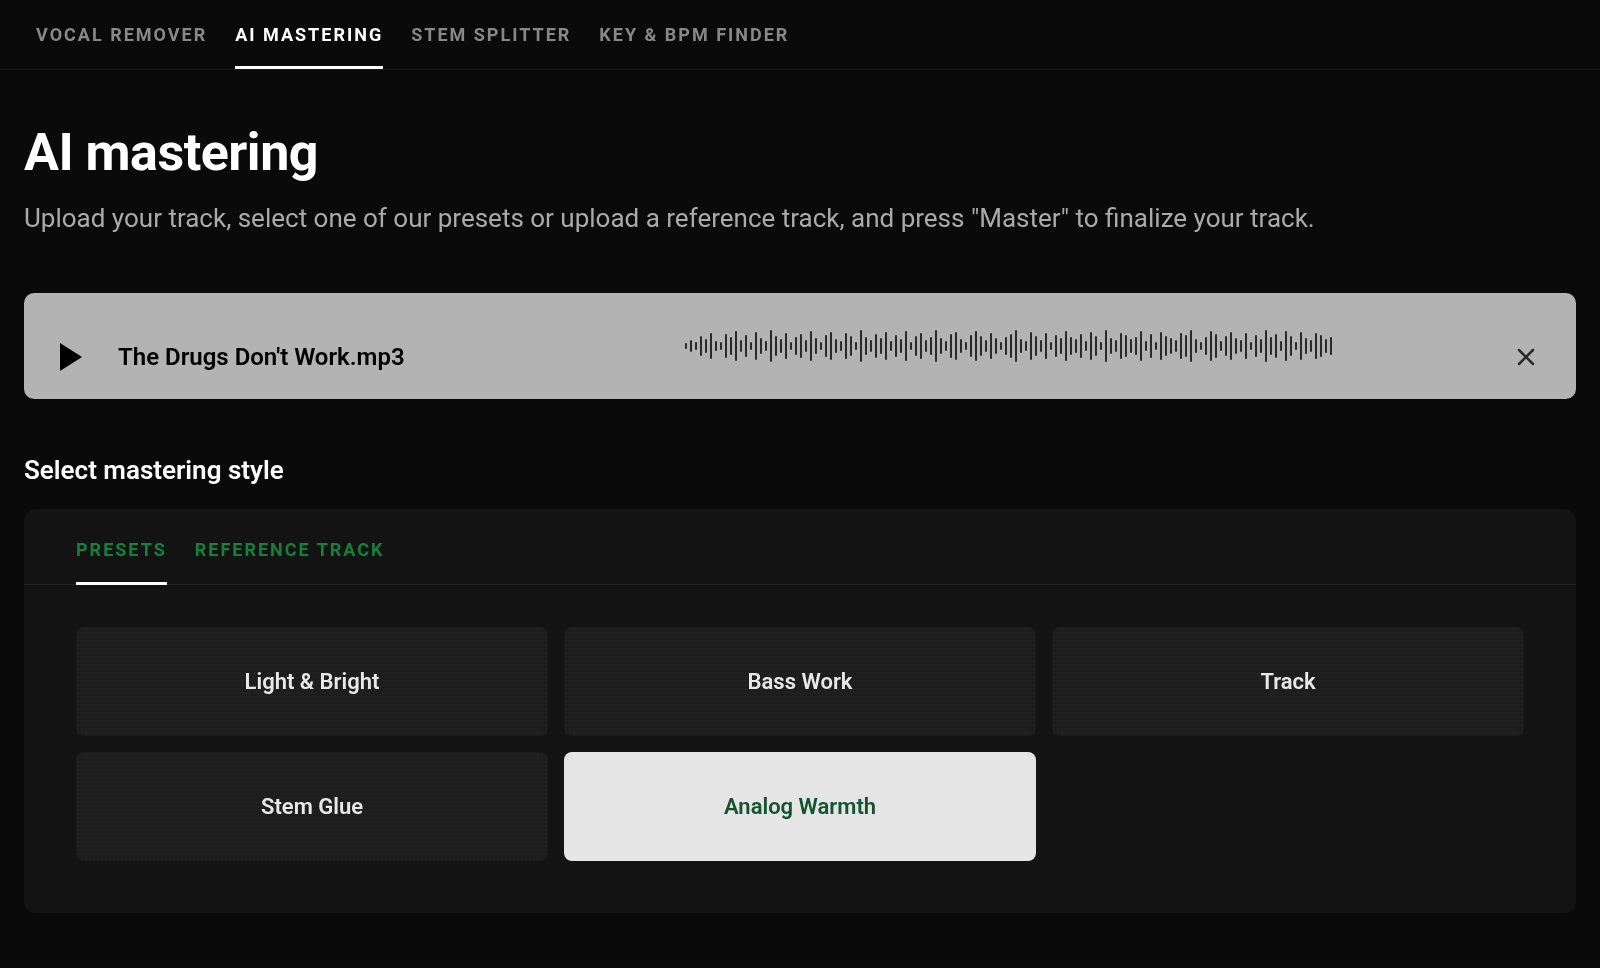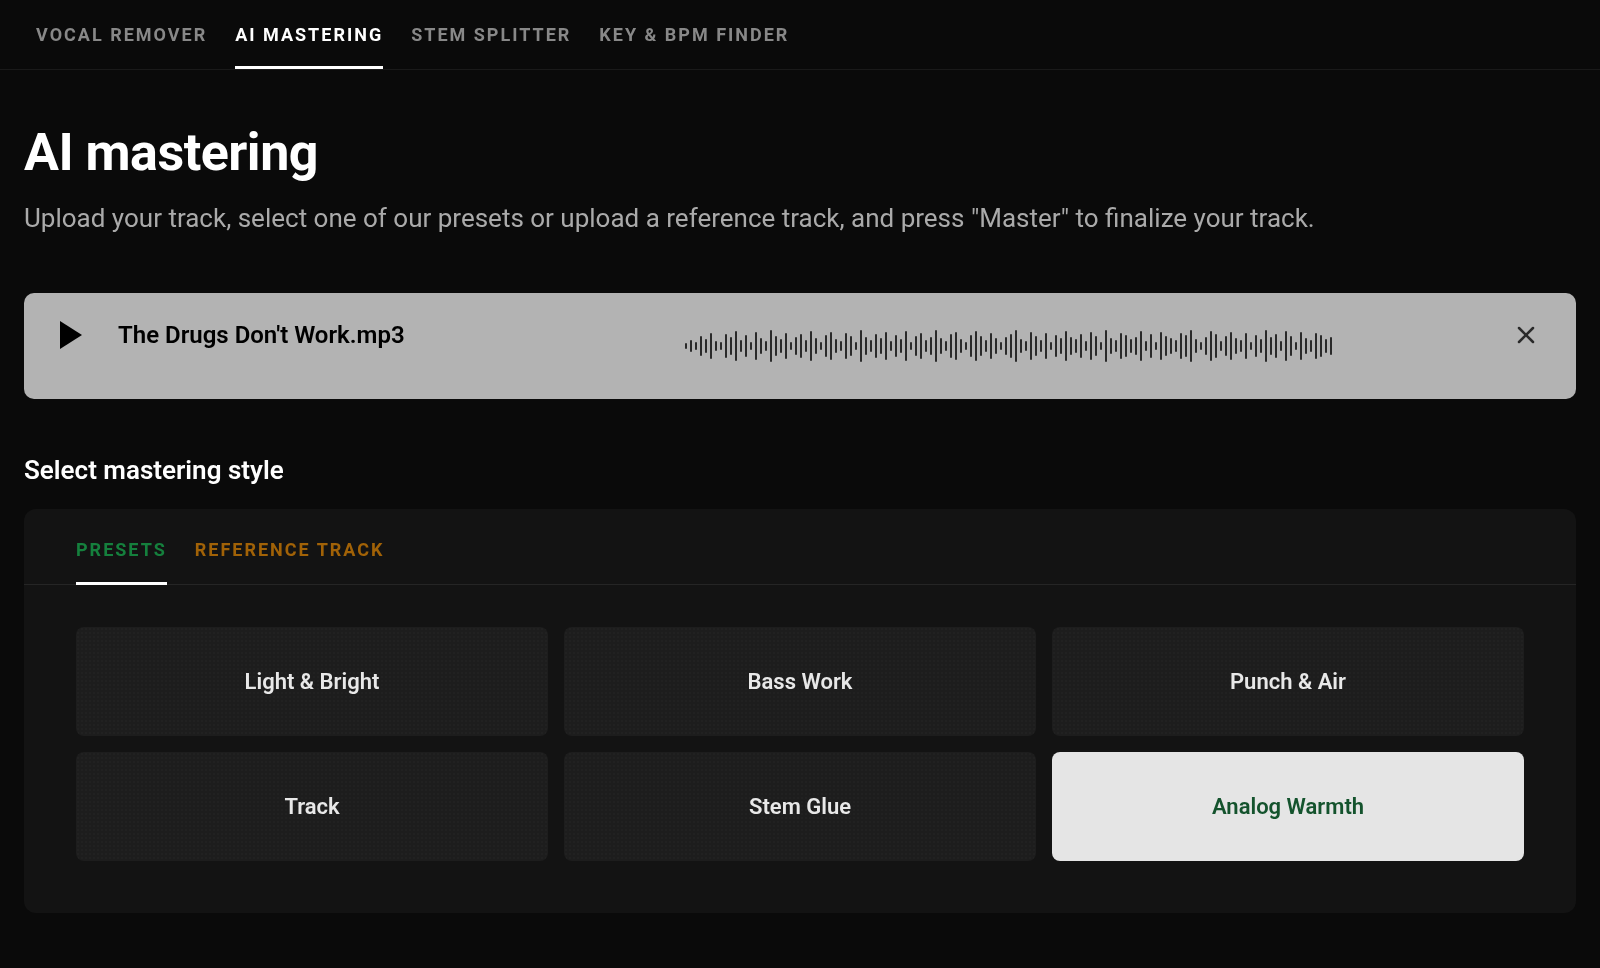--- a/index.html
+++ b/index.html
@@ -60,21 +60,21 @@
     }
     .section-title {
       font-size: 26px;
       font-weight: 600;
       margin-bottom: 24px;
     }
     .track-card {
       background: #b3b3b3;
       border-radius: 10px;
       display: flex;
-      align-items: flex-start;
+      align-items: flex-end;
       padding: 28px 36px;
       gap: 36px;
       margin-bottom: 56px;
       margin-left: 0;
       margin-right: 0;
     }
     .play-button {
       width: 0;
       height: 0;
       border-left: 22px solid #000000;
@@ -127,21 +127,21 @@
       display: flex;
       gap: 28px;
       padding: 30px 52px 0 52px;
       border-bottom: 1px solid #252525;
     }
     .style-tab {
       font-size: 18px;
       font-weight: 700;
       letter-spacing: 2px;
       text-transform: uppercase;
-      color: #a16207;
+      color: #15803d;
       padding-bottom: 24px;
       cursor: pointer;
       position: relative;
     }
     .style-tab.active {
       color: #15803d;
     }
     .style-tab.active::after {
       content: '';
       position: absolute;
@@ -336,19 +336,18 @@
   <h2 class="section-title">Select mastering style</h2>
 
   <div class="style-panel">
     <div class="style-tabs">
       <div class="style-tab active">Presets</div>
       <div class="style-tab">Reference Track</div>
     </div>
     <div class="presets-grid">
       <div class="preset-card">Light &amp; Bright</div>
       <div class="preset-card">Bass Work</div>
-      <div class="preset-card">Punch &amp; Air</div>
       <div class="preset-card">Track</div>
       <div class="preset-card">Stem Glue</div>
       <div class="preset-card selected">Analog Warmth</div>
     </div>
   </div>
 </div>
 
 </body></html>

